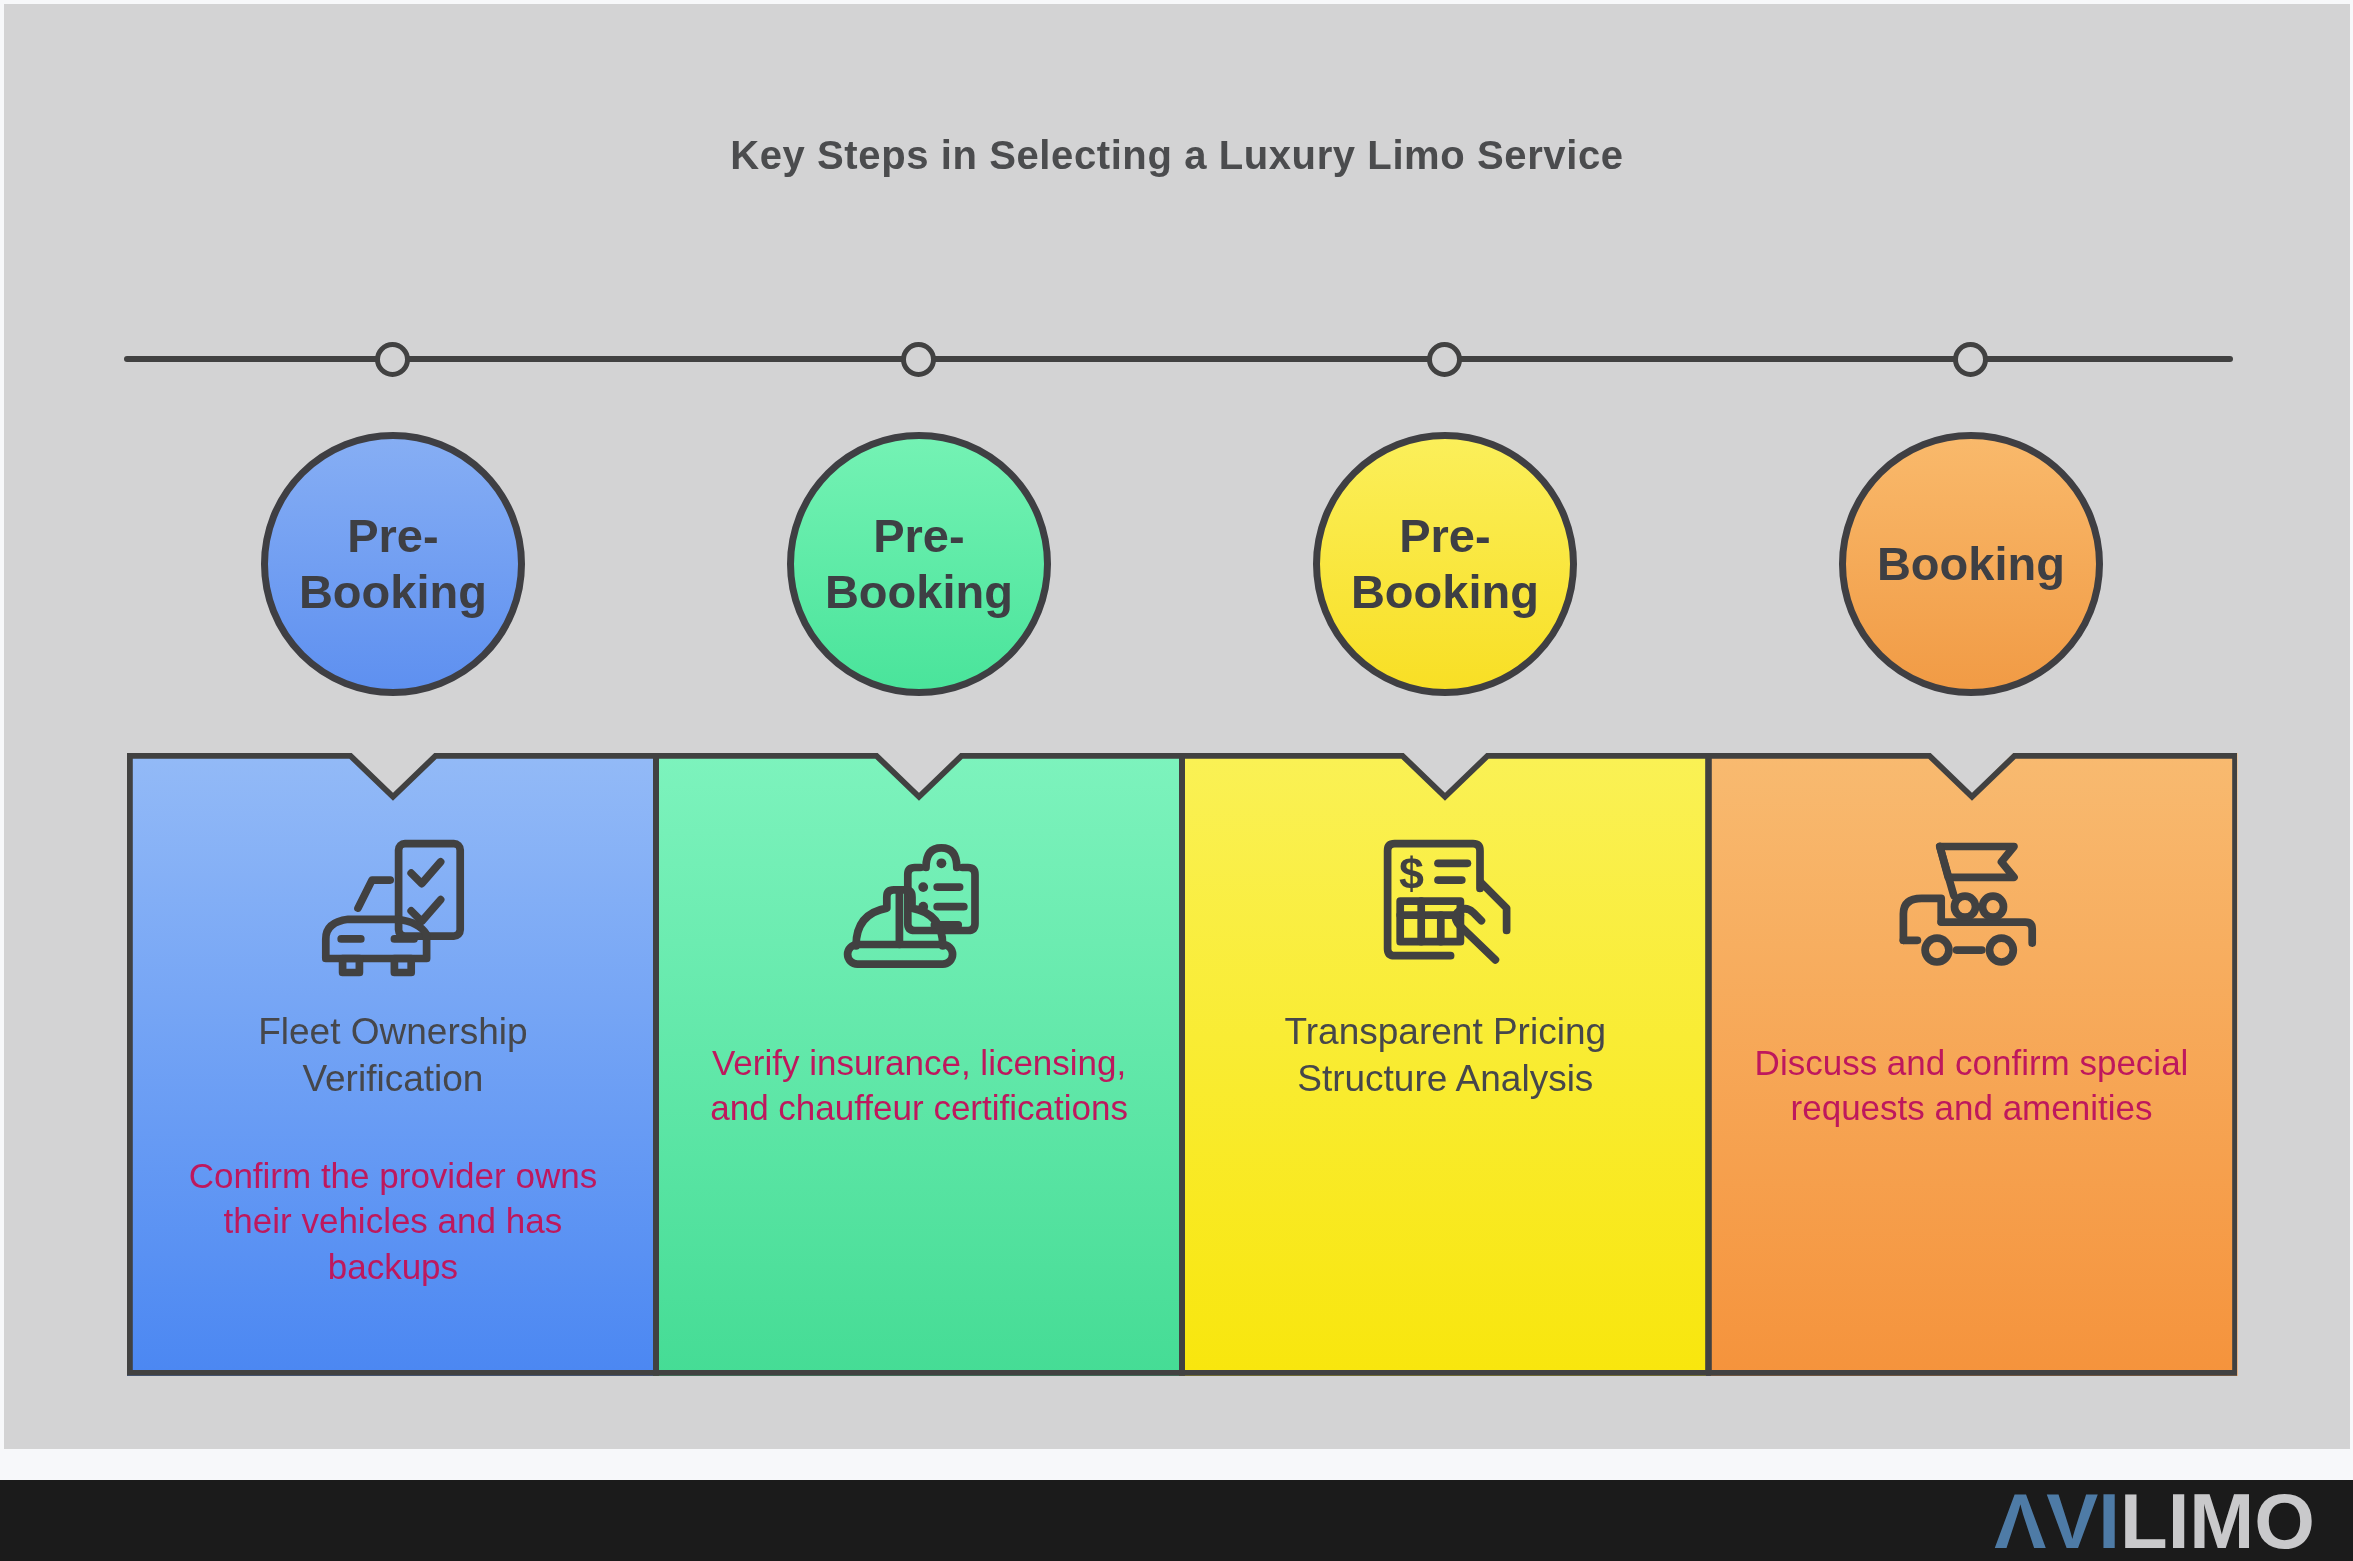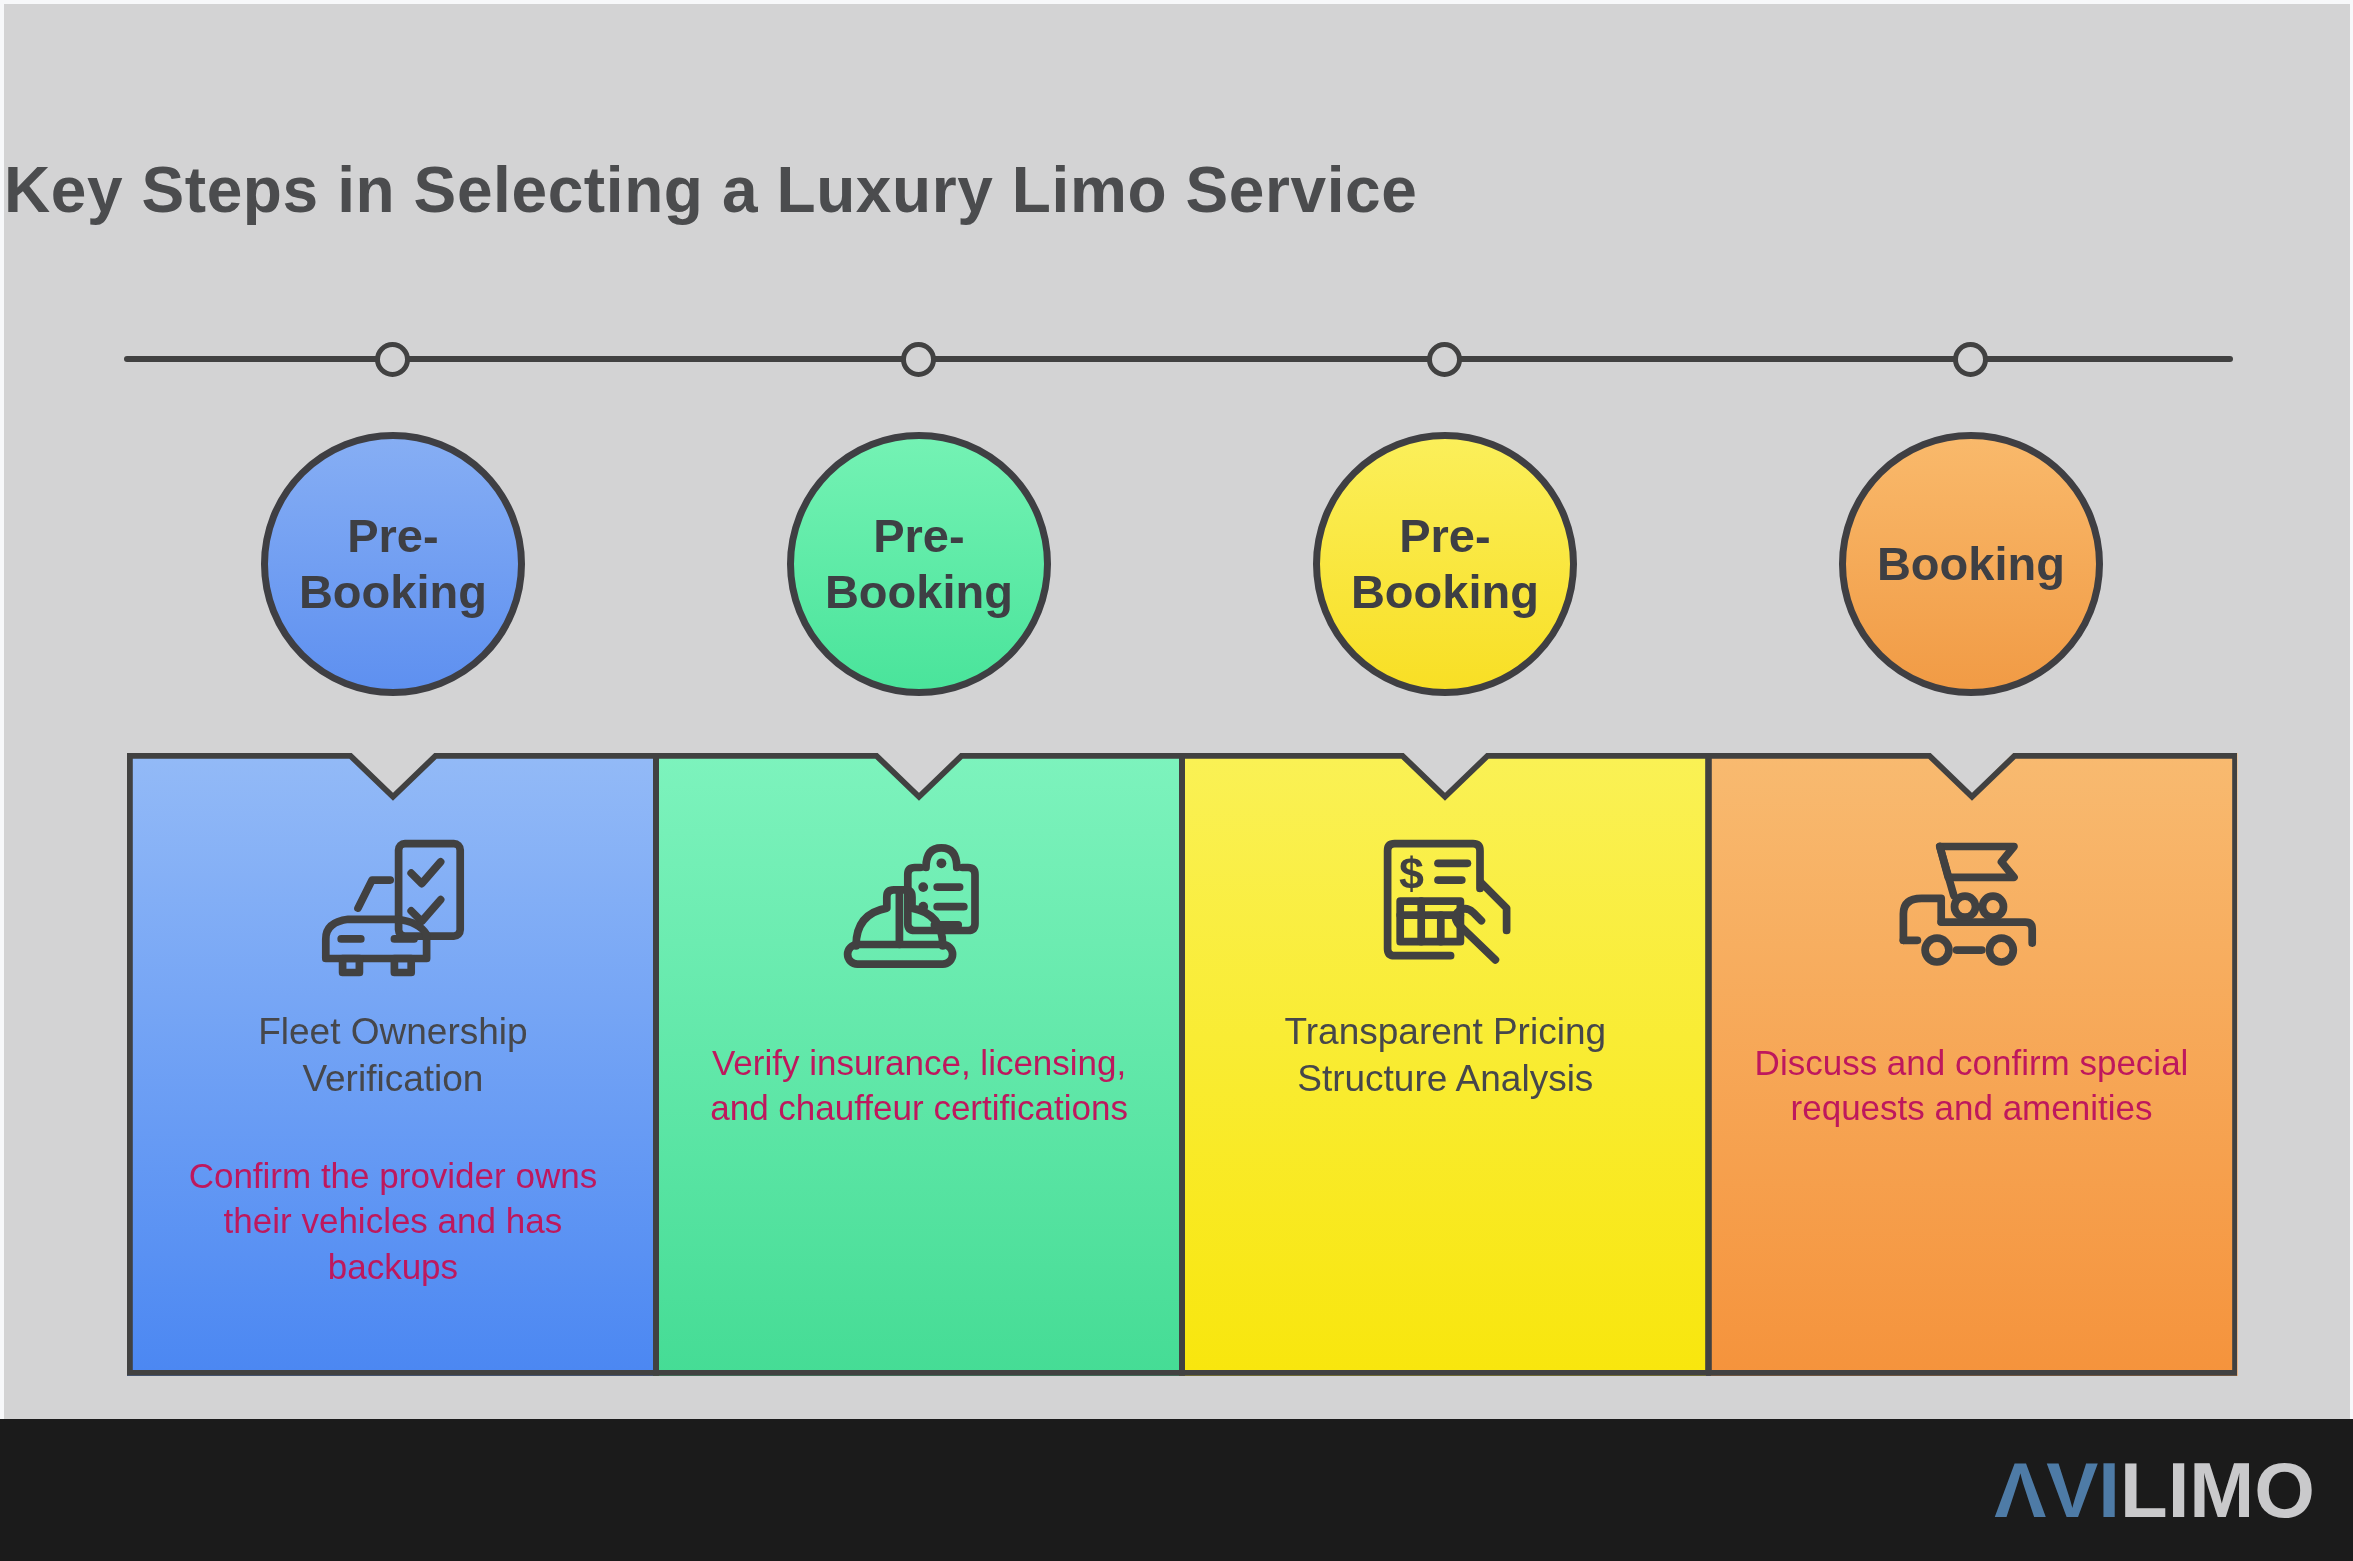--- a/index.html
+++ b/index.html
@@ -1,20 +1,20 @@
 <!DOCTYPE html>
 <html style="font-size:10.3px"><head>
 <meta charset="utf-8">
 <style>
   html,body{margin:0;padding:0;}
   .page{position:relative;width:2354px;height:1561px;background:#f7f8fa;overflow:hidden;
         font-family:"Liberation Sans", sans-serif;}
   .canvas{position:absolute;left:3.9px;top:3.9px;width:2346px;height:1445px;background:#d3d3d4;}
-  .title{position:absolute;left:0;top:129px;width:100%;text-align:left;
-         font-size:64px;font-weight:700;color:#4b4c4e;letter-spacing:0.6px;margin-top:20px;}
+  .title{position:absolute;left:0;top:129px;width:100%;text-align:center;
+         font-size:40px;font-weight:700;color:#4b4c4e;letter-spacing:0.6px;}
   
   .timeline-line{position:absolute;left:120px;top:352px;width:2109px;height:5.8px;
                  background:#414141;border-radius:3.2px;}
   .timeline-node{position:absolute;top:338px;width:35px;height:35px;border:5.8px solid #414141;
                  border-radius:50%;background:#d3d3d4;box-sizing:border-box;}
   
   .step-circle{position:absolute;top:428px;width:264px;height:264px;border:7px solid #3f3f43;
                border-radius:50%;box-sizing:border-box;display:flex;align-items:center;
                justify-content:center;text-align:center;}
   .step-circle .stage{width:212px;font-size:47px;font-weight:700;color:#3e3f44;line-height:1.18;}
@@ -27,21 +27,21 @@
                      100% 0, 100% 100%, 0 100%);}
   .card-border{position:absolute;inset:0;z-index:2;}
   .card-content{position:absolute;inset:0;z-index:3;display:flex;flex-direction:column;
                 align-items:center;padding-top:76px;box-sizing:border-box;}
   .icon-box{height:161px;display:flex;align-items:center;justify-content:center;}
   .card-title{margin-top:18px;width:450px;text-align:center;font-size:37px;font-weight:500;
               color:#46474b;line-height:1.28;}
   .card-desc{margin-top:50px;width:457px;text-align:center;font-size:35px;font-weight:400;
              color:#be185d;line-height:1.3;}
   
-  .footer{position:absolute;left:0;bottom:0;width:100%;height:142px;background:#1b1b1b;
+  .footer{position:absolute;left:0;bottom:0;width:100%;height:81px;background:#1b1b1b;
           display:flex;align-items:center;justify-content:flex-end;padding-right:39px;
           box-sizing:border-box;}
   .logo{font-size:78px;font-weight:700;letter-spacing:0px;line-height:1;}
   .logo .blue{color:#4e7ba6;}
   .logo .gray{color:#c9c9cb;}
   svg.icon{stroke:#414141;stroke-width:11;fill:none;stroke-linecap:round;stroke-linejoin:round;}
   svg.icon .fill{fill:#414141;stroke:none;}
 </style>
 </head>
 <body>

